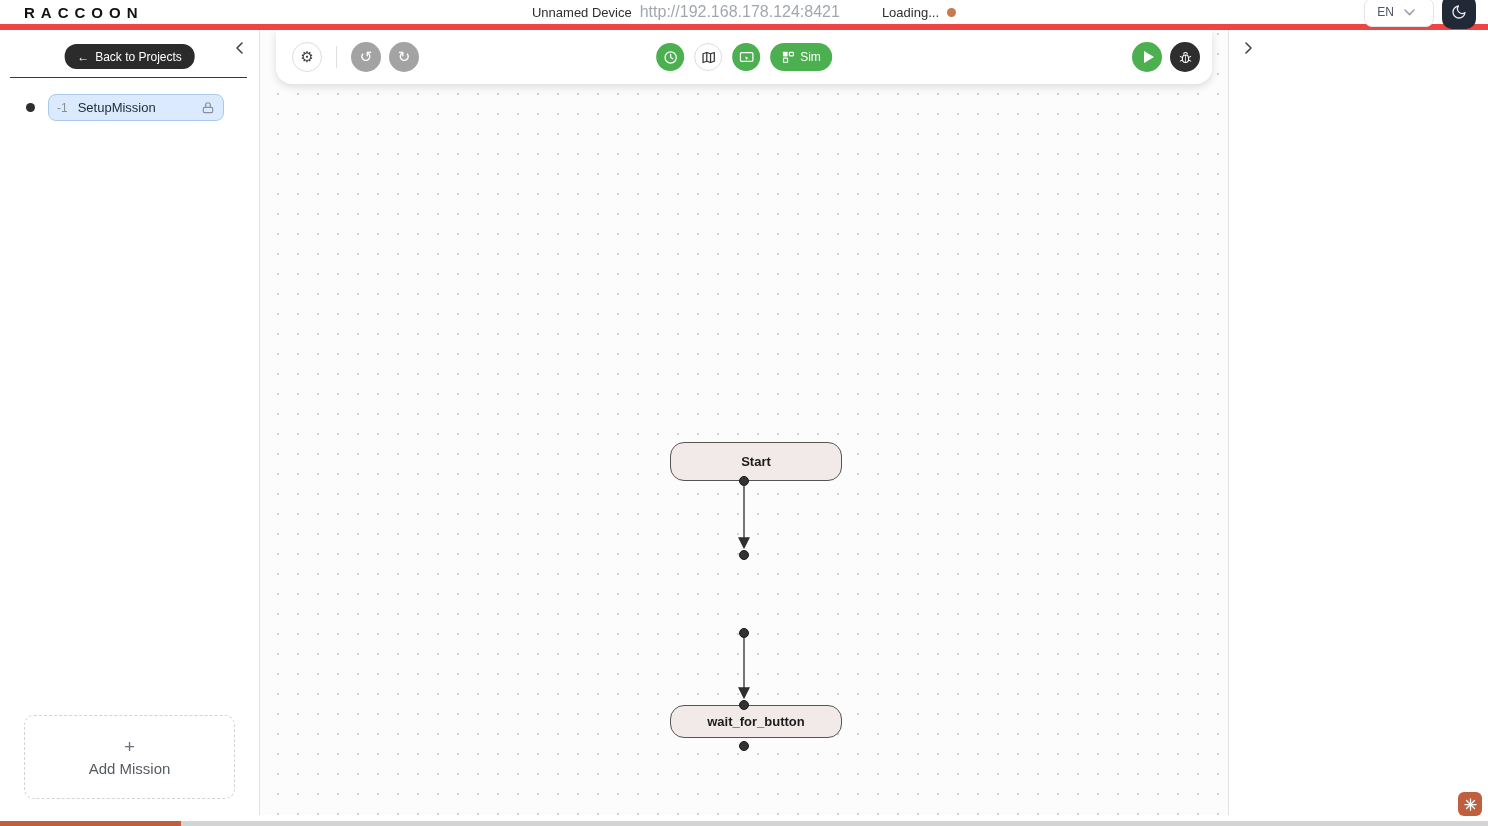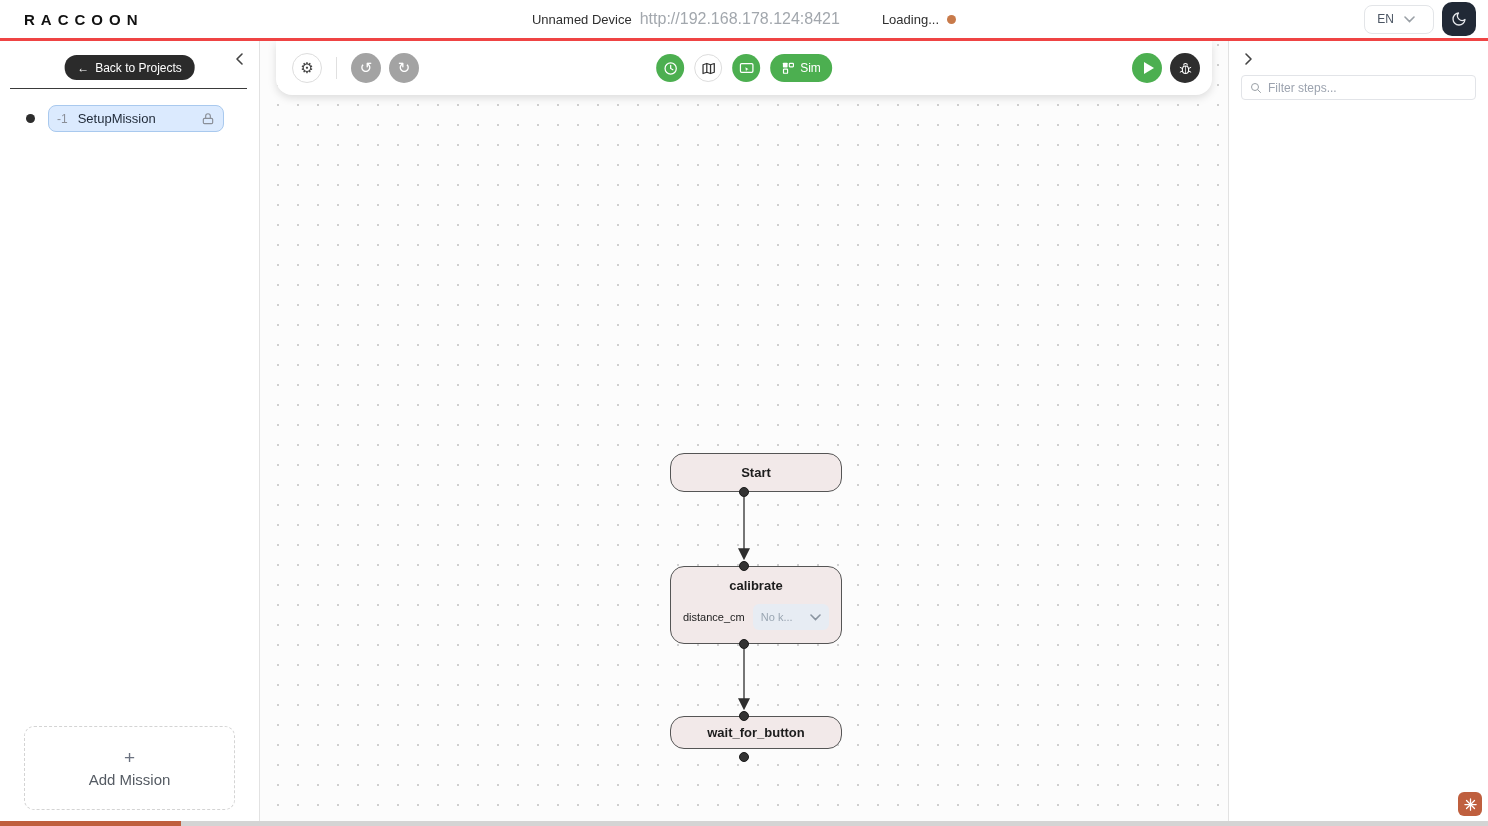--- a/index.html
+++ b/index.html
@@ -1,20 +1,20 @@
 <!DOCTYPE html>
 <html style="--accent_green: #4caf50; --node_bg: #f2e9e9; --node_border: #555555; --mission_bg: #dbeafe; --mission_border: #a9c9ee; --status_dot: #c87a4a; --brand_badge: #bf5f3e; --dark_button: #2b2b2b;"><head>
 <meta charset="utf-8">
 <style>
   * { margin:0; padding:0; box-sizing:border-box; }
   html,body { width:1488px; height:826px; overflow:hidden; }
   body { font-family:"Liberation Sans", sans-serif; background:#fff; color:#222; position:relative; }
 
   
-  .header { height:41px; border-bottom:3px solid #ef4444; display:flex; align-items:center; background:#fff; position:relative; }
+  .header { height:30px; border-bottom:6px solid #ef4444; display:flex; align-items:center; background:#fff; position:relative; }
   .logo { font-size:15px; font-weight:bold; letter-spacing:6px; color:#111; margin-left:24px; }
   .header-center { position:absolute; left:0; right:0; display:flex; align-items:center; justify-content:center; gap:8px; pointer-events:none; }
   .device-name { font-size:13px; color:#2f2f2f; }
   .device-url { font-size:16px; color:#a2a7ad;text-align:center; }
   .loading-text { font-size:13px; color:#2f2f2f; margin-left:34px; }
   .status-dot { width:9px; height:9px; border-radius:50%; background:var(--status_dot); }
   .header-right { margin-left:auto; display:flex; align-items:center; gap:8px; margin-right:12px; }
   .lang-select { display:flex; align-items:center; gap:10px; border:1px solid #e3e5e8; border-radius:8px; height:29px; padding:0 18px 0 12px; font-size:12px; color:#4b5563; background:#fff; cursor:pointer; }
   .moon-btn { width:34px; height:34px; border-radius:10px; background:#212936; display:flex; align-items:center; justify-content:center; cursor:pointer; }
 
@@ -217,58 +217,39 @@
         </marker>
       </defs>
       <line x1="484" y1="456" x2="484" y2="517" stroke="#4a4a4a" stroke-width="1.5" marker-end="url(#arrow)"></line>
       <line x1="484" y1="608" x2="484" y2="667" stroke="#4a4a4a" stroke-width="1.5" marker-end="url(#arrow)"></line>
     </svg>
 
     <div class="node node-start">
       <span class="node-title">Start</span>
     </div>
 
-    <div class="node node-calibrate">
-      <div class="node-title">calibrate</div>
-      <div class="param-row">
-        <span class="param-label">distance_cm</span>
-        <div class="param-select">
-          <span class="param-value">No k...</span>
-          <svg width="11" height="7" viewBox="0 0 11 7">
-              <polyline points="1,1 5.5,5.5 10,1" fill="none" stroke="#8a94a0" stroke-width="1.6" stroke-linecap="round"></polyline>
-            </svg>
-        </div>
-      </div>
-    </div>
 
     <div class="node node-wait">
       <span class="node-title">wait_for_button</span>
     </div>
 
     <div class="port" style="left:479px; top:446px;"></div>
     <div class="port" style="left:479px; top:520px;"></div>
     <div class="port" style="left:479px; top:598px;"></div>
     <div class="port" style="left:479px; top:670px;"></div>
     <div class="port" style="left:479px; top:711px;"></div>
 
   </div>
 
   <div class="rightpanel">
     <span class="collapse-right">
       <svg width="13" height="14" viewBox="0 0 13 14">
           <polyline points="4,2 9,7 4,12" fill="none" stroke="#444" stroke-width="1.6" stroke-linecap="round" stroke-linejoin="round"></polyline>
         </svg>
     </span>
-    <div class="filter-box">
-      <svg width="12" height="12" viewBox="0 0 24 24">
-          <circle cx="10" cy="10" r="7" fill="none" stroke="#9aa0a6" stroke-width="2"></circle>
-          <line x1="15.5" y1="15.5" x2="21" y2="21" stroke="#9aa0a6" stroke-width="2" stroke-linecap="round"></line>
-        </svg>
-      <input class="filter-input" placeholder="Filter steps..." style="">
-    </div>
   </div>
 </div>
 
 <div class="progress-track">
   <div class="progress-fill"></div>
 </div>
 <div class="brand-badge">
   <svg width="15" height="15" viewBox="0 0 24 24">
     <g stroke="#fff" stroke-width="2" stroke-linecap="round">
       <line x1="12" y1="3" x2="12" y2="21"></line>

